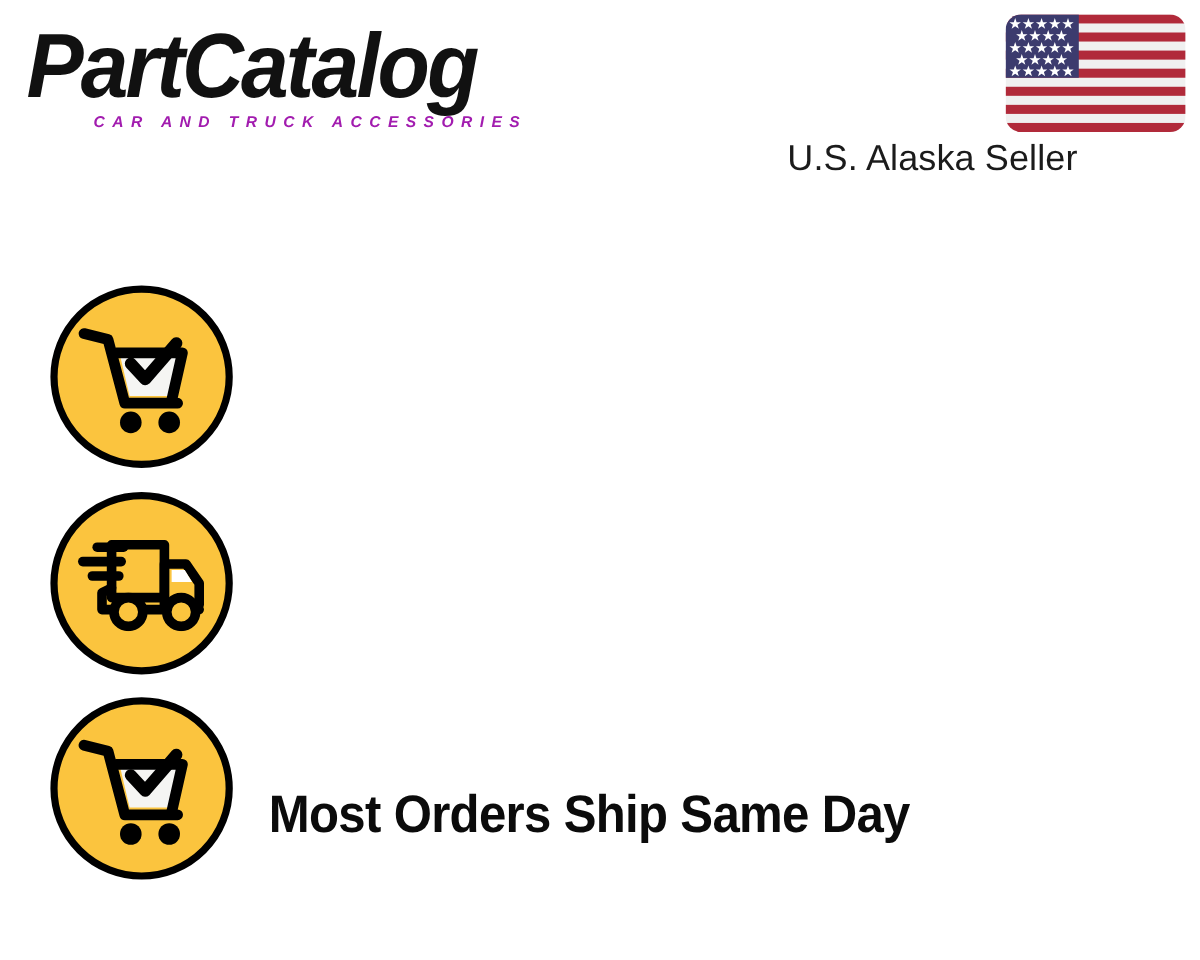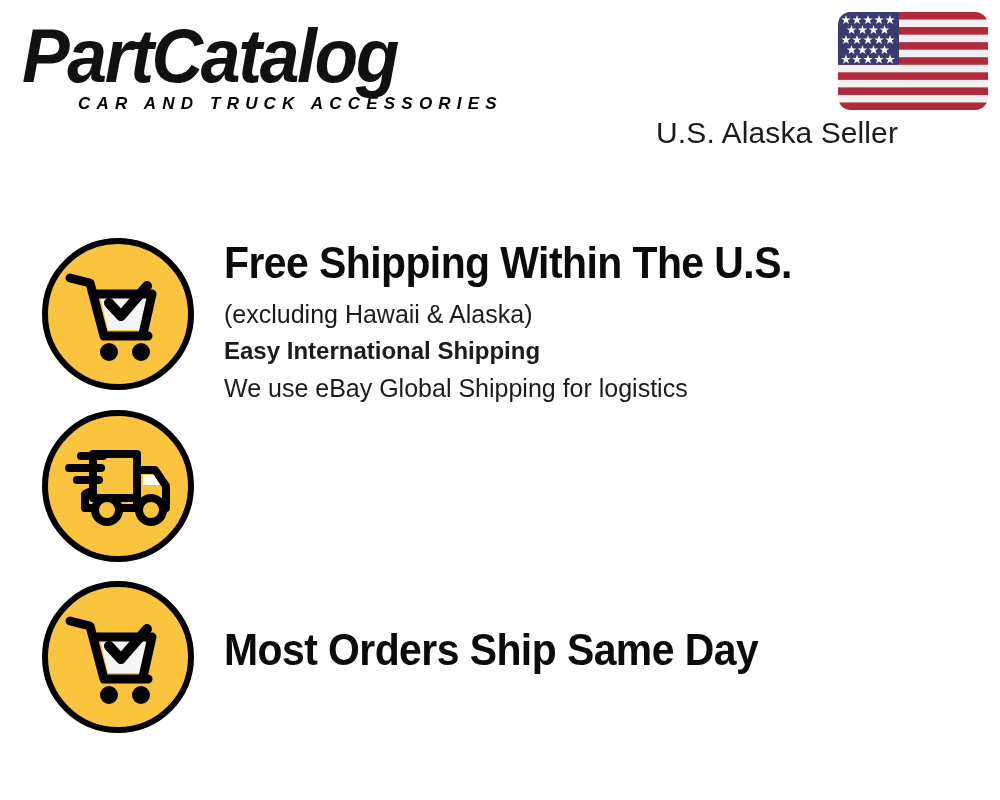--- a/index.html
+++ b/index.html
@@ -48,23 +48,23 @@
     transform-origin: left top;
     white-space: nowrap;
   }
   .brand-tagline {
     position: absolute;
     left: 56px;
     top: 78px;
     font-family: "Liberation Sans", sans-serif;
     font-weight: bold;
     font-style: italic;
-    font-size: 17px;
+    font-size: 13px;
     letter-spacing: 6.2px;
-    color: #000000;
+    color: #a21caf;
     white-space: nowrap;
   }
 
   
   .flag-badge {
     position: absolute;
     left: 838px;
     top: 12px;
     width: 150px;
     height: 98px;
@@ -93,21 +93,21 @@
   }
   .feature-row {
     position: absolute;
     left: 42px;
     width: 940px;
     display: flex;
     align-items: flex-start;
   }
   .feature-row.row-0 { top: 0px; }
   .feature-row.row-1 { top: 172px; }
-  .feature-row.row-2 { top: 343px; }
+  .feature-row.row-2 { top: 343px; align-items: center; }
 
   .feature-icon {
     flex: 0 0 auto;
     width: 152px;
     height: 152px;
     border-radius: 50%;
     background: #FBC43E;
     border: 6px solid #000000;
     box-sizing: border-box;
     position: relative;
@@ -222,28 +222,20 @@
     <div class="feature-icon">
       <svg width="108" height="96" viewBox="0 0 108 96" xmlns="http://www.w3.org/2000/svg">
         <polygon points="36,30 86,30 78,64 44,64" fill="#F5F5F3"></polygon>
         <path d="M6 12 L26 17 L40 70 L84 70" fill="none" stroke="#000000" stroke-width="9" stroke-linecap="round" stroke-linejoin="round"></path>
         <path d="M33 28 L88 28 L79 68" fill="none" stroke="#000000" stroke-width="9" stroke-linecap="round" stroke-linejoin="round"></path>
         <path d="M45 37 L57 50 L83 20" fill="none" stroke="#000000" stroke-width="10" stroke-linecap="round" stroke-linejoin="round"></path>
         <circle cx="45" cy="86" r="9" fill="#000000"></circle>
         <circle cx="77" cy="86" r="9" fill="#000000"></circle>
       </svg>
     </div>
-    <div class="feature-text">
-      <div class="feature-heading">Free Shipping Within The U.S.</div>
-      <div class="feature-sub-group">
-        <div class="feature-sub">(excluding Hawaii &amp; Alaska)</div>
-        <div class="feature-sub strong">Easy International Shipping</div>
-        <div class="feature-sub">We use eBay Global Shipping for logistics</div>
-      </div>
-    </div>
   </div>
 
   <div class="feature-row row-1">
     <div class="feature-icon">
       <svg width="110" height="80" viewBox="0 0 110 80" xmlns="http://www.w3.org/2000/svg">
         <g stroke="#000000" stroke-width="8" stroke-linecap="round" stroke-linejoin="round" fill="none">
           <line x1="18" y1="10" x2="40" y2="10"></line>
           <line x1="6" y1="22" x2="38" y2="22"></line>
           <line x1="14" y1="34" x2="36" y2="34"></line>
         </g>

